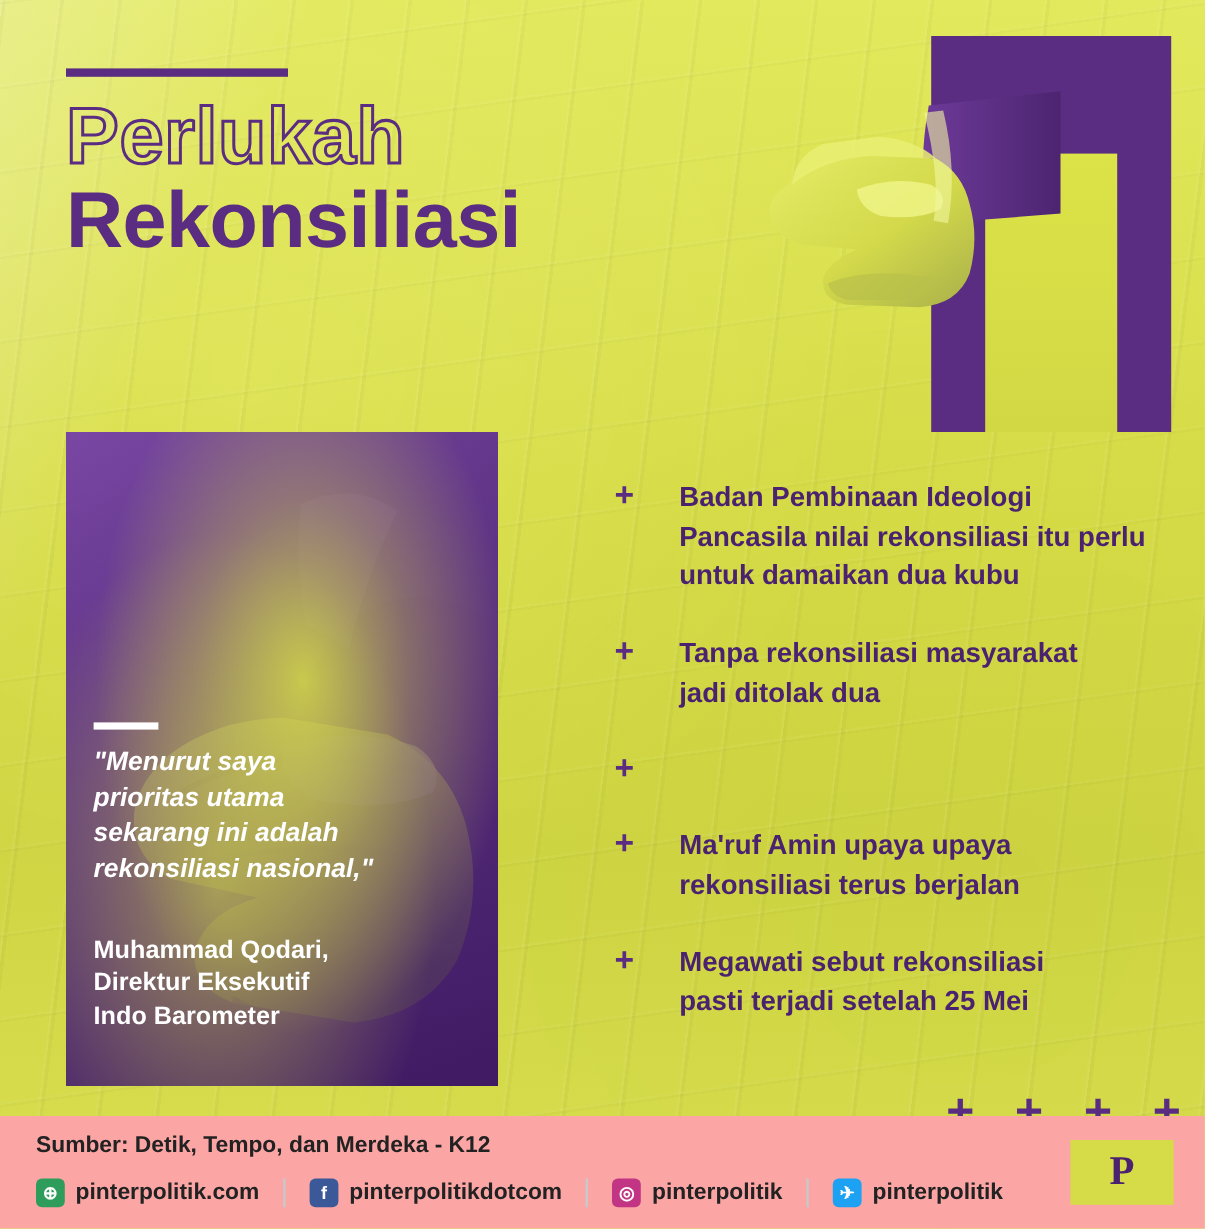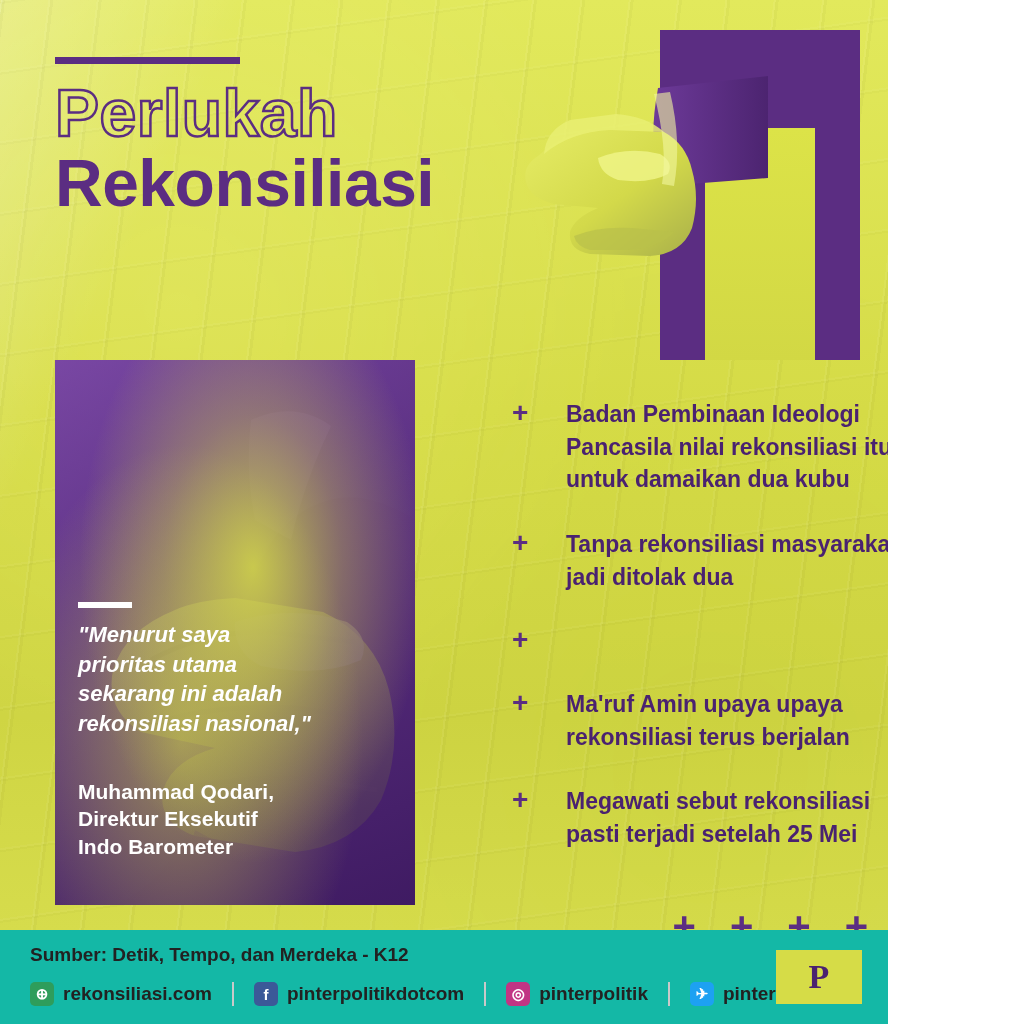--- a/index.html
+++ b/index.html
@@ -5,21 +5,21 @@
   html, body {
     margin: 0;
     padding: 0;
     background: #ffffff;
   }
   body {
     font-family: "Liberation Sans", sans-serif;
   }
   .poster {
     position: relative;
-    width: 888px;
+    width: 1004px;
     height: 1024px;
     overflow: hidden;
     background: #dbe04a;
   }
   
   .bg-base {
     position: absolute;
     inset: 0;
     background:
       linear-gradient(115deg, rgba(255,255,255,0.25) 0%, rgba(255,255,255,0) 18%),
@@ -206,21 +206,21 @@
     line-height: 1;
   }
 
   
   .footer {
     position: absolute;
     left: 0;
     right: 0;
     bottom: 0;
     height: 94px;
-    background: #14b8a6;
+    background: #fca5a5;
   }
   .footer-source {
     position: absolute;
     left: 30px;
     top: 14px;
     font-size: 19px;
     font-weight: 700;
     color: #222222;
   }
   .footer-social {
@@ -393,21 +393,21 @@
     <span>+</span>
     <span>+</span>
     <span>+</span>
   </div>
 
   <div class="footer">
     <div class="footer-source">Sumber: Detik, Tempo, dan Merdeka - K12</div>
     <div class="footer-social">
       <div class="soc">
         <span class="soc-icon" style="background:#2e9d5b">⊕</span>
-        <span class="soc-label">rekonsiliasi.com</span>
+        <span class="soc-label">pinterpolitik.com</span>
       </div>
       <div class="sep"></div>
       <div class="soc">
         <span class="soc-icon" style="background:#3b5998">f</span>
         <span class="soc-label">pinterpolitikdotcom</span>
       </div>
       <div class="sep"></div>
       <div class="soc">
         <span class="soc-icon" style="background:#c13584">◎</span>
         <span class="soc-label">pinterpolitik</span>

